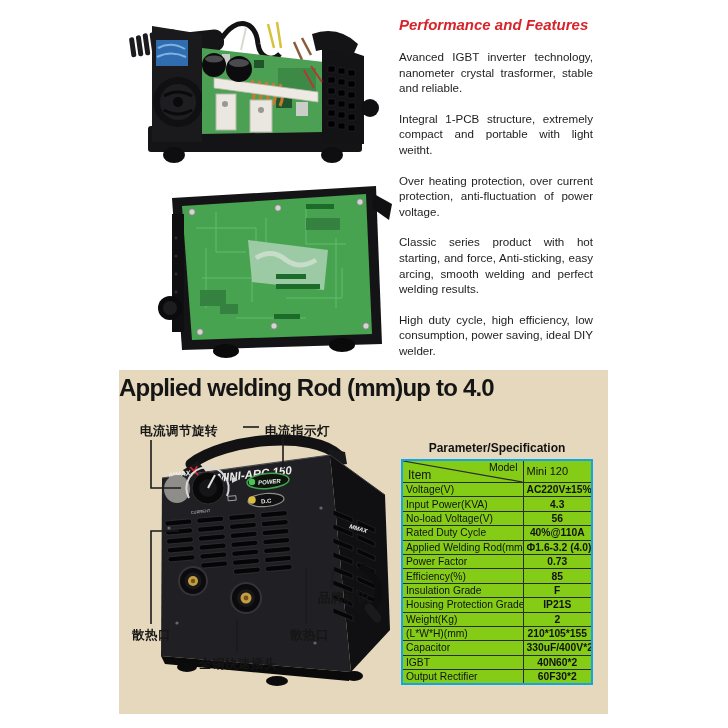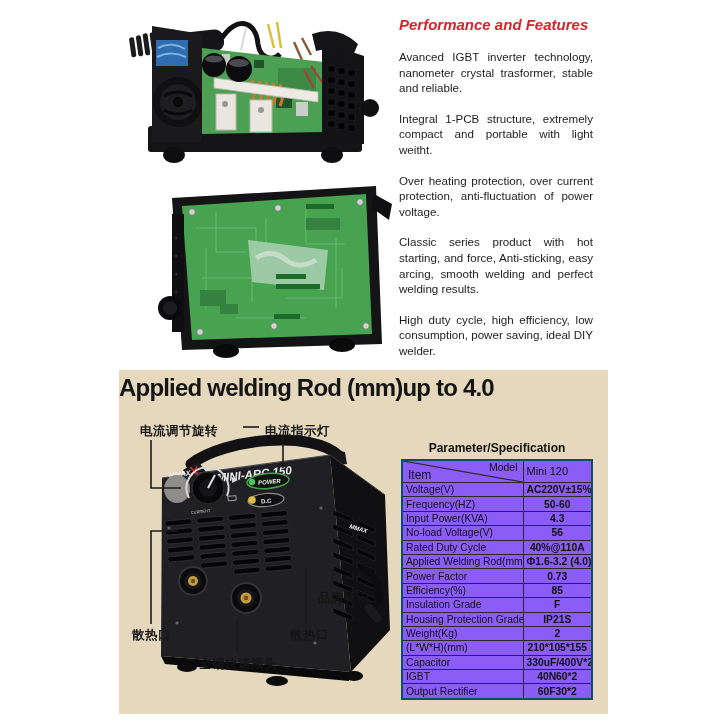--- a/index.html
+++ b/index.html
@@ -14,22 +14,22 @@
   .panel{position:absolute;left:119px;top:370px;width:489px;height:344px;background:#e5d8bc;}
   .panel-title{position:absolute;left:0;top:4px;width:100%;font-size:24px;
                font-weight:bold;color:#151515;letter-spacing:-0.8px;}
   .figure{position:absolute;left:6px;top:48px;width:286px;height:292px;}
   .figure > svg{position:absolute;left:0;top:0;}
   .cn-label{position:absolute;font-size:12.5px;font-weight:bold;color:#151515;
             white-space:nowrap;letter-spacing:0.5px;}
   
   .spec{position:absolute;left:278px;top:35px;width:200px;margin-top:36px;}
   .spec-title{text-align:center;font-weight:bold;font-size:12px;color:#111;margin:0 0 4px 0;}
-  table.spec-table{border-collapse:collapse;width:190px;margin-left:4px;background:#8b5cf6;
-                   border:2px solid #0c4a6e;table-layout:fixed;}
+  table.spec-table{border-collapse:collapse;width:190px;margin-left:4px;background:#84cc16;
+                   border:2px solid #0ea5e9;table-layout:fixed;}
   .spec-table th,.spec-table td{border:1px solid #2a2a2a;font-size:10.3px;color:#111;
                    padding:0 3px;height:13.4px;line-height:11px;white-space:nowrap;overflow:hidden;}
   th.diag-cell{position:relative;height:21px;padding:0;}
   .diag-svg{position:absolute;left:0;top:0;width:100%;height:100%;}
   .diag-model{position:absolute;top:1px;right:5px;font-weight:normal;font-size:10.5px;}
   .diag-item{position:absolute;bottom:1px;left:5px;font-weight:normal;font-size:12px;}
   th.model-cell{font-weight:normal;text-align:left;font-size:11px;}
   td.param{text-align:left;}
   td.value{text-align:center;font-weight:bold;}
 </style>
@@ -339,24 +339,20 @@
             </th>
             <th class="model-cell">Mini 120</th>
           </tr>
         </thead>
         <tbody>
   <tr>
     <td class="param">Voltage(V)</td>
     <td class="value">AC220V±15%</td>
   </tr>
 
-  <tr>
-    <td class="param">Frequency(HZ)</td>
-    <td class="value">50-60</td>
-  </tr>
 
   <tr>
     <td class="param">Input Power(KVA)</td>
     <td class="value">4.3</td>
   </tr>
 
   <tr>
     <td class="param">No-load Voltage(V)</td>
     <td class="value">56</td>
   </tr>

